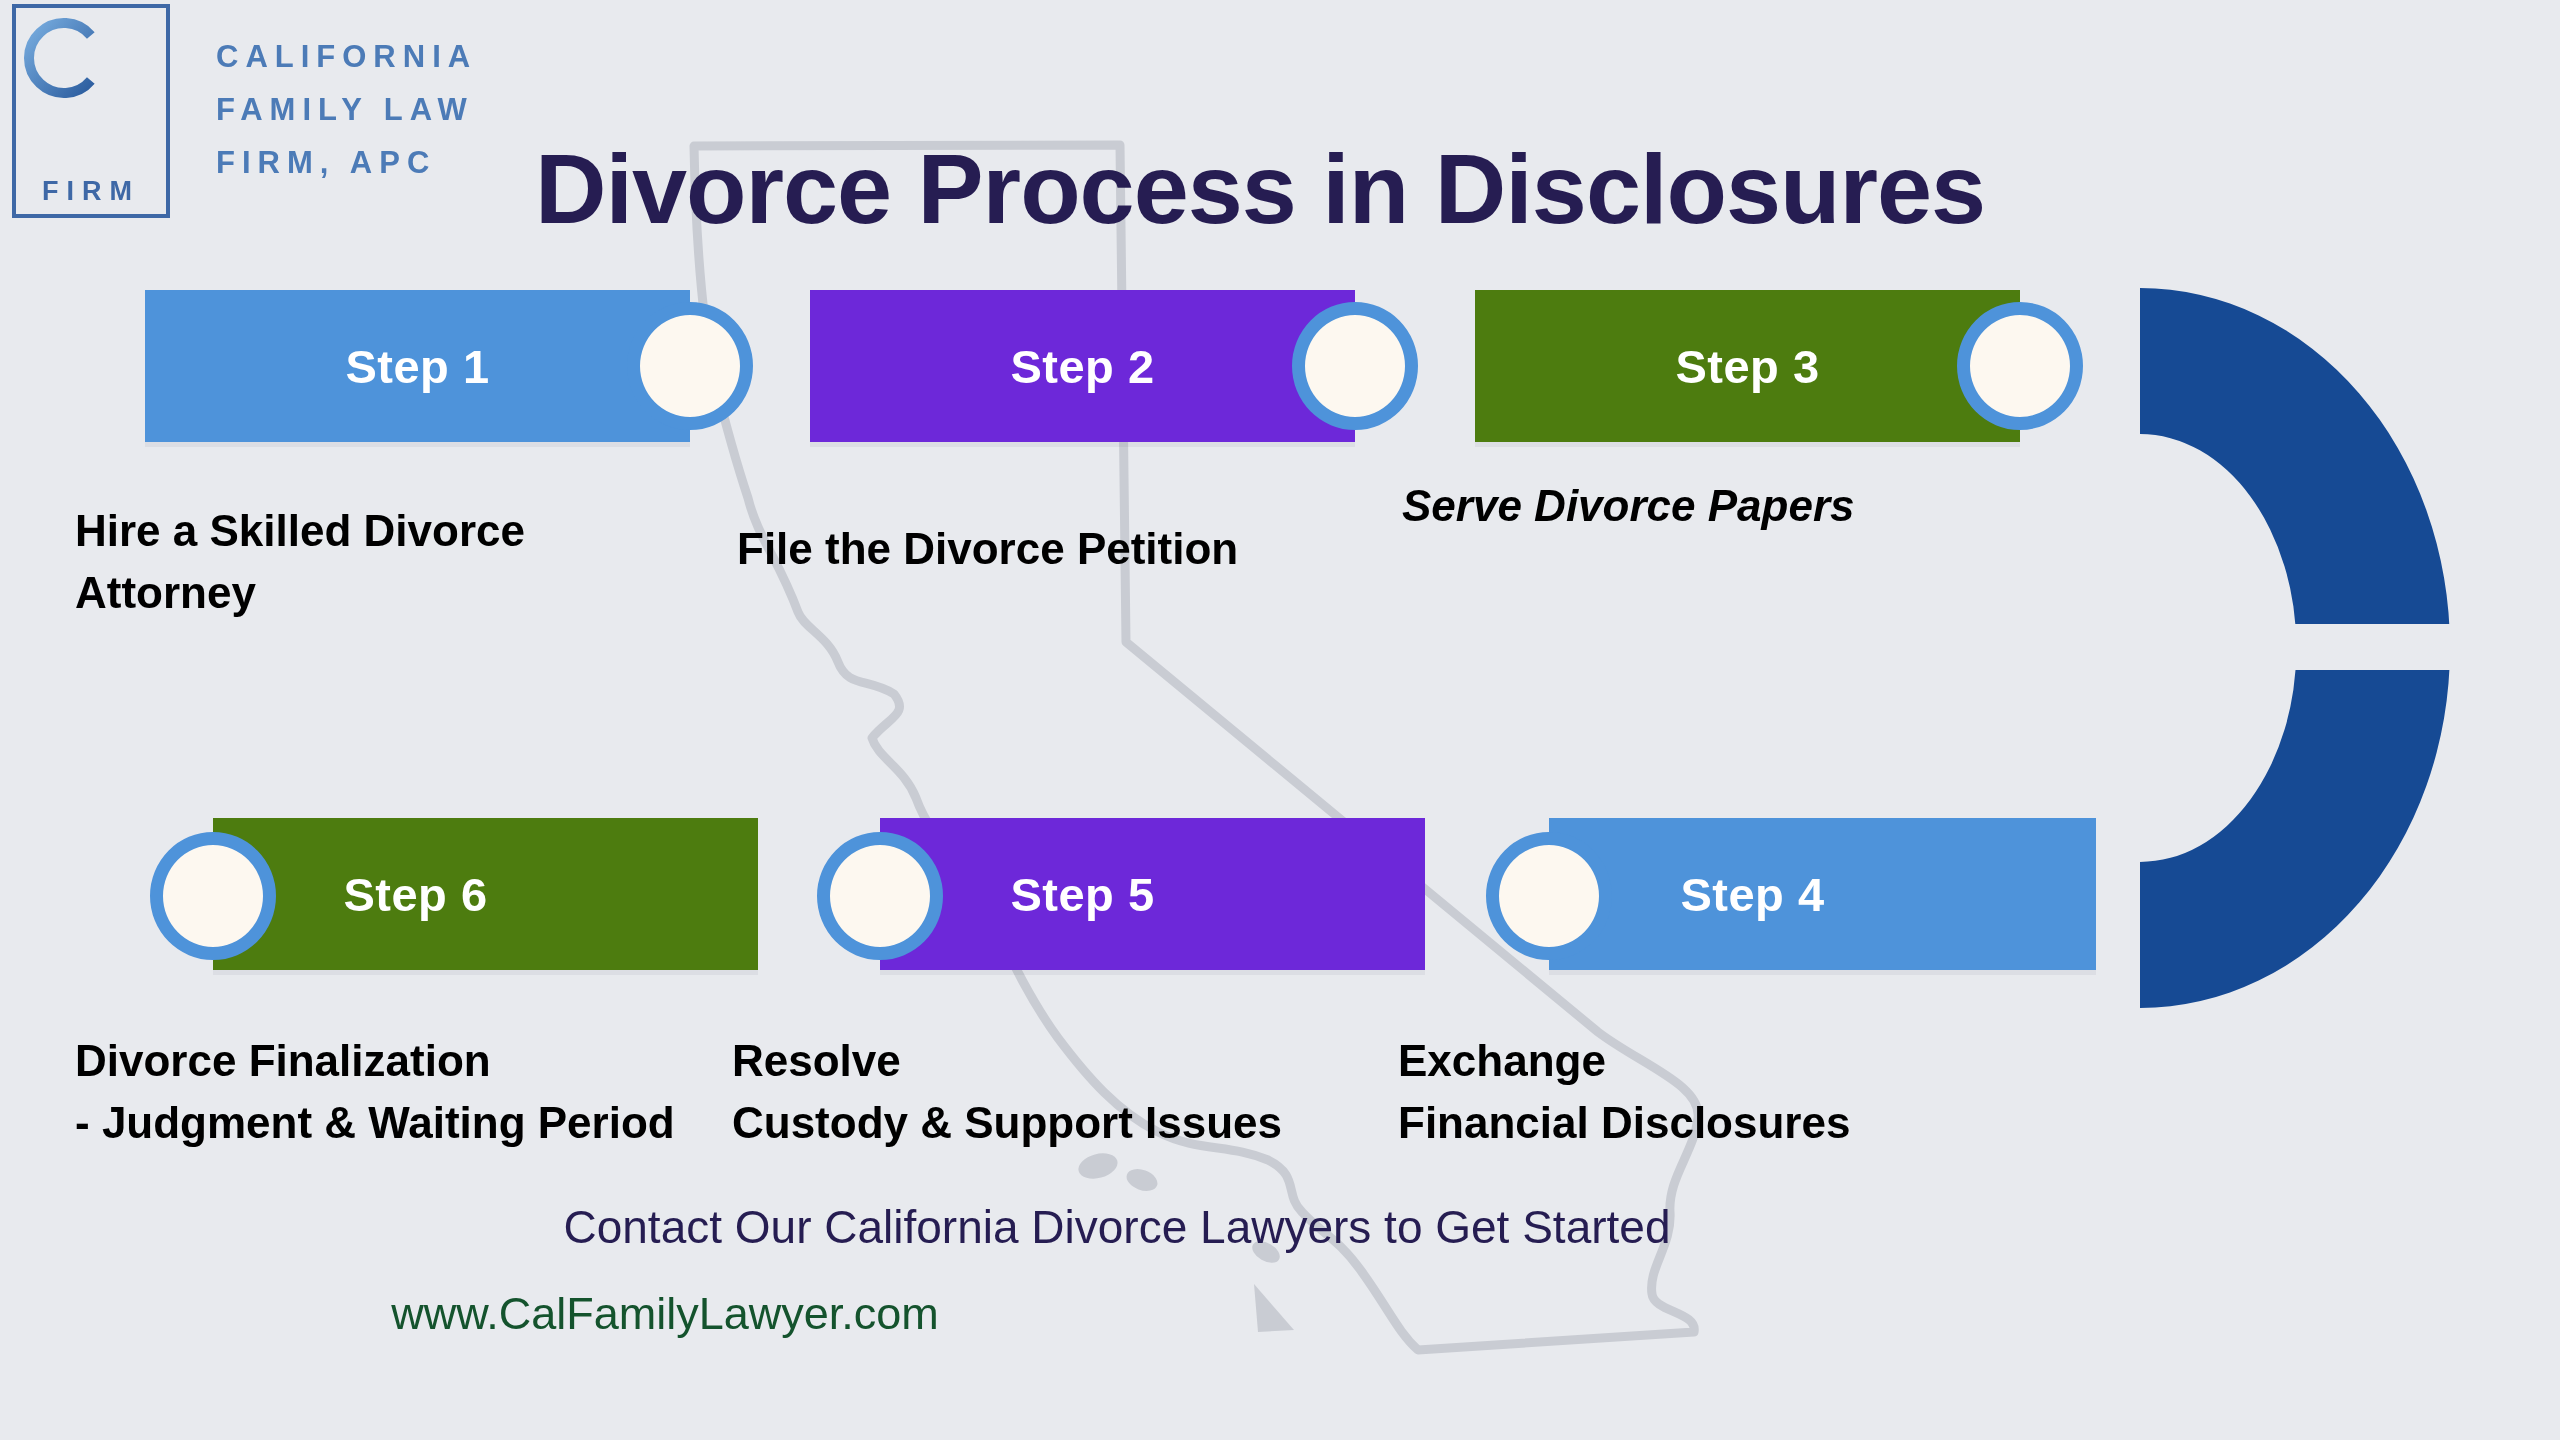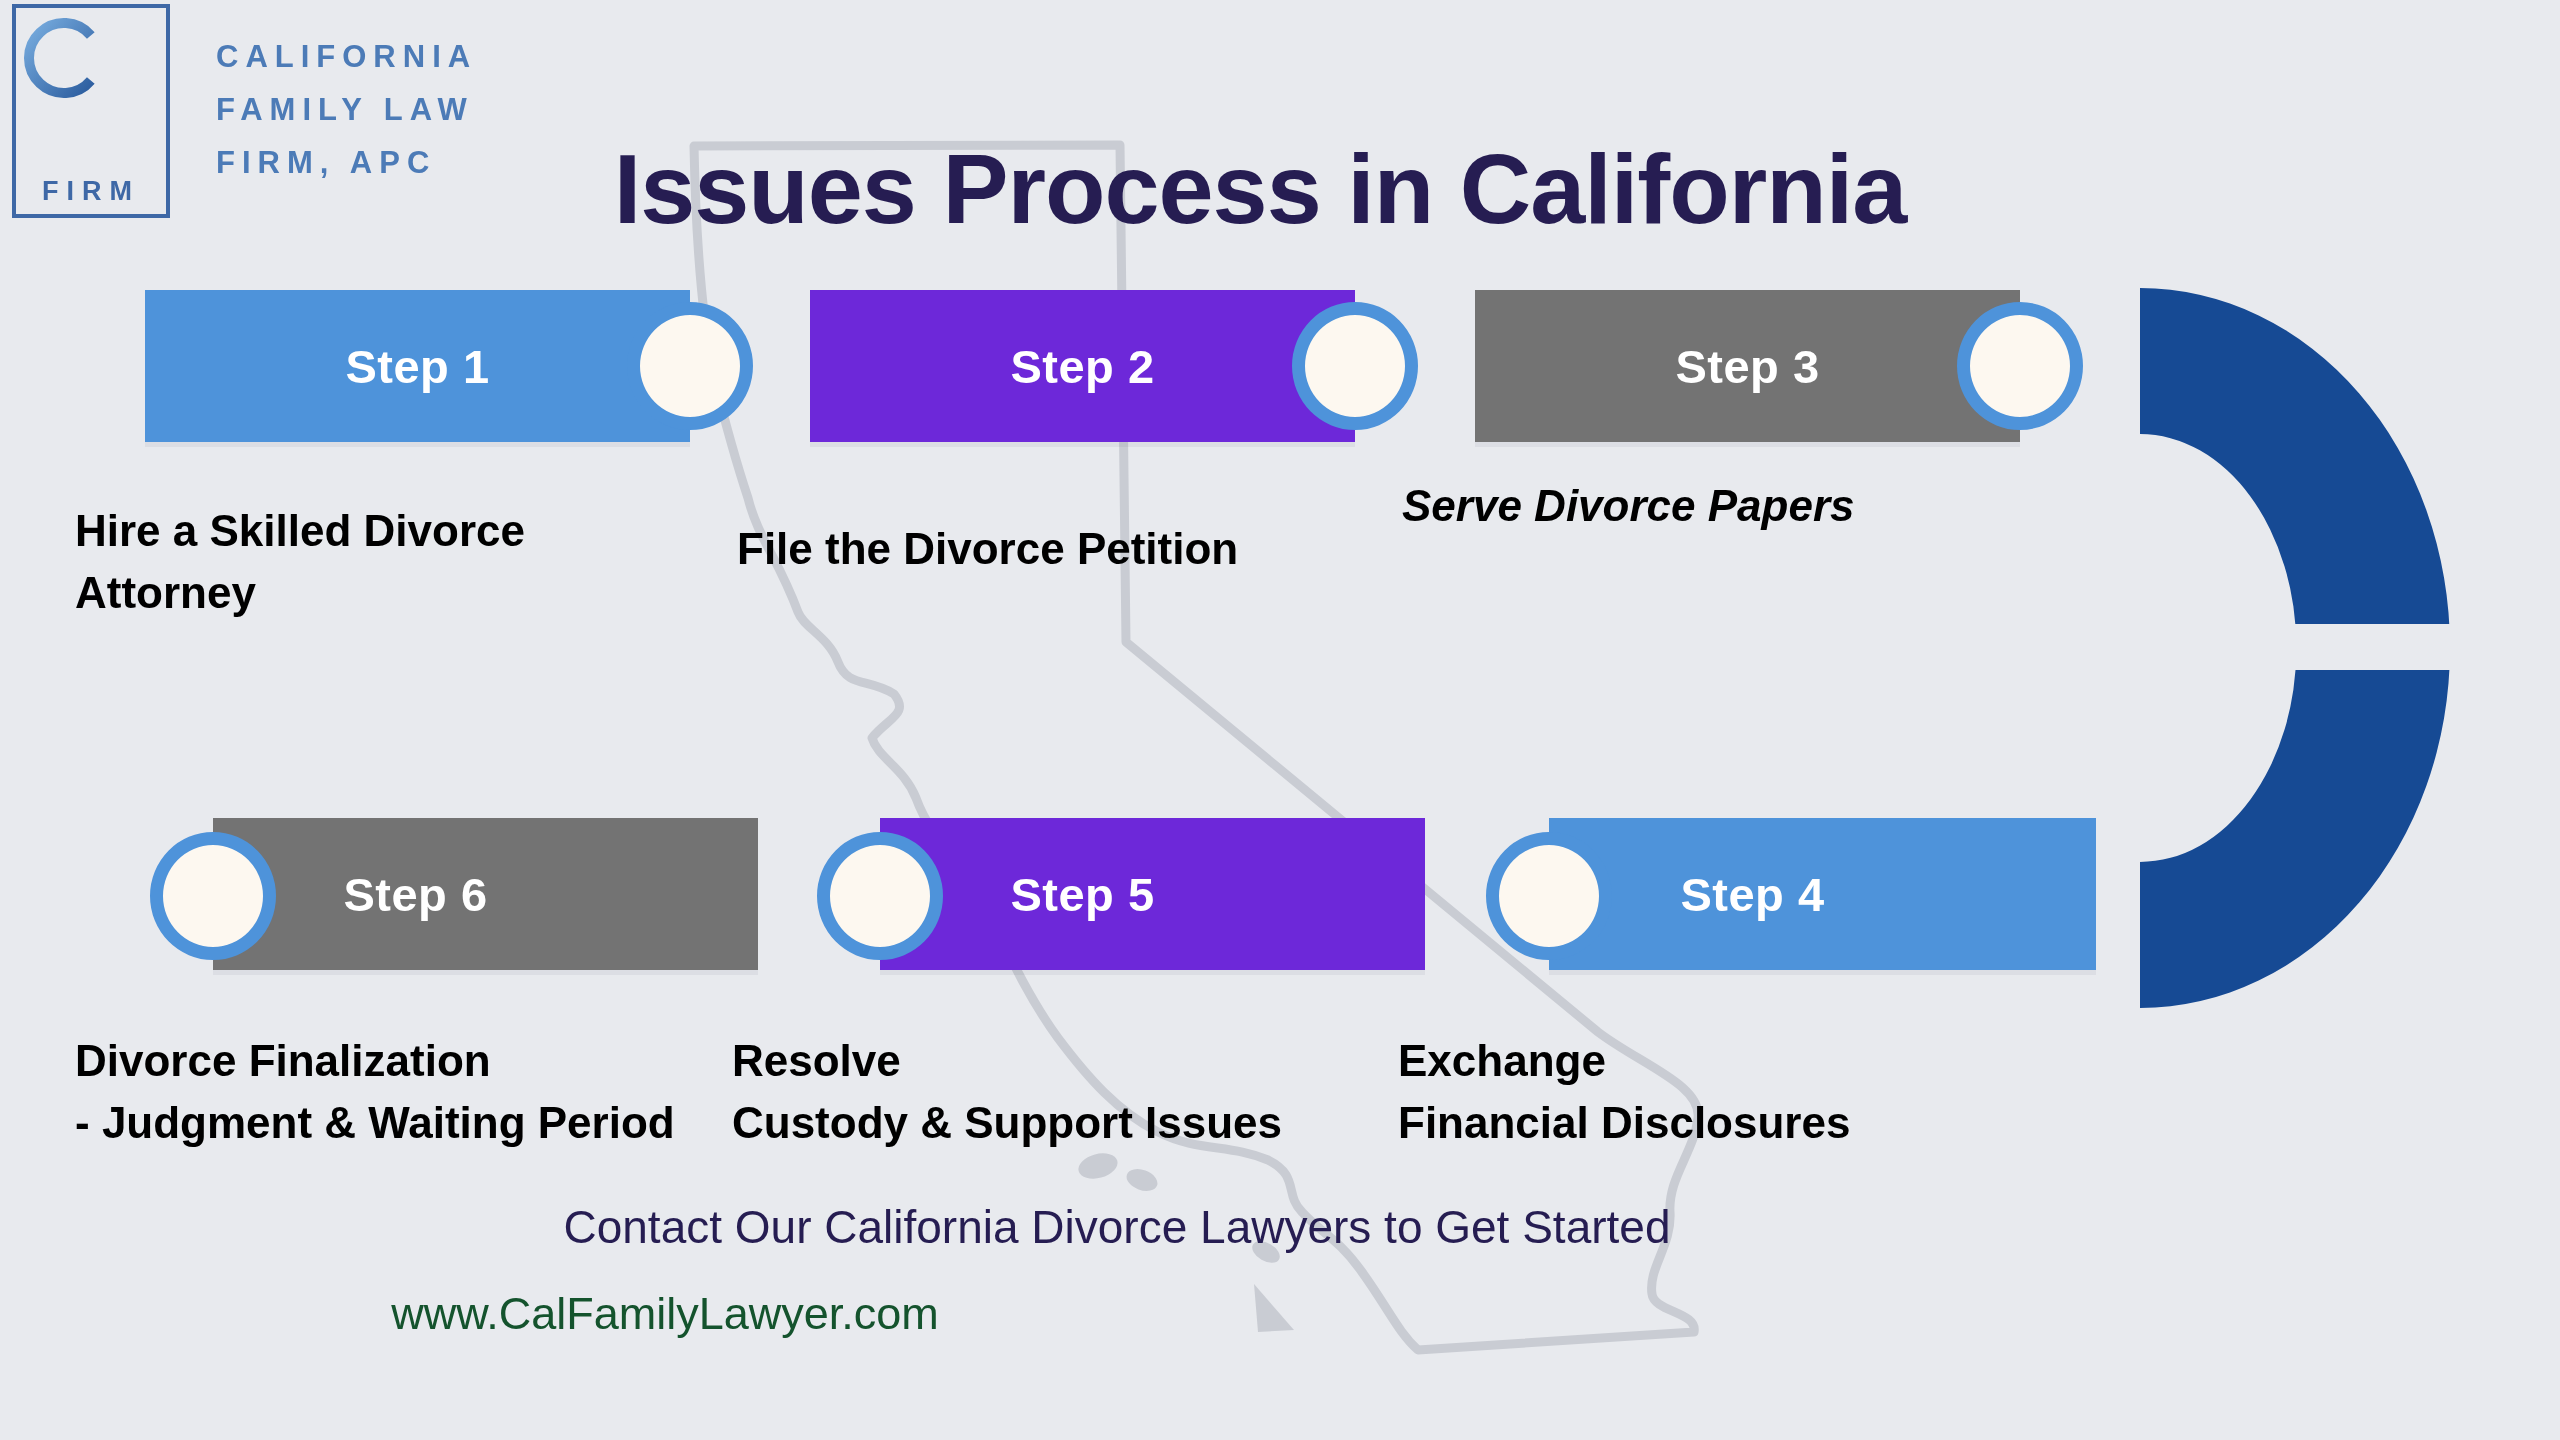--- a/index.html
+++ b/index.html
@@ -29,21 +29,21 @@
 
   
   .bar{
     position:absolute;height:152px;display:flex;align-items:center;justify-content:center;
     box-shadow:0 5px 0 rgba(40,40,60,0.06);
   }
   .bar .step-text{color:#ffffff;font-weight:bold;font-size:47px;letter-spacing:0.5px;}
   .row2 .step-text{margin-right:140px;}
   .c-blue{background:#4e93da;border-color:#4e93da;}
   .c-blue_light{background:#6d28d9;border-color:#5aa3e8;}
-  .c-bronze{background:#737373;border-color:#c08137;}
+  .c-bronze{background:#4d7c0f;border-color:#c08137;}
   .node{
     position:absolute;width:100px;height:102px;border-radius:50%;
     background:#fdf8f0;border:13px solid #4e93da;
   }
 
   
   .step-label{
     position:absolute;width:760px;color:#000000;
     font-weight:bold;font-size:44px;line-height:62px;white-space:pre-line;
   }
@@ -116,21 +116,21 @@
       <line x1="76" y1="146" x2="128" y2="146" stroke="url(#lg)" stroke-width="9"></line>
       <text x="75" y="192" text-anchor="middle" font-size="27" font-weight="bold" letter-spacing="8" fill="#3e68a6">FIRM</text>
     </svg>
   </div>
   <div class="firm-name">
     <div>CALIFORNIA</div>
     <div>FAMILY LAW</div>
     <div>FIRM, APC</div>
   </div>
 
-  <div class="page-title">Issues Process in California</div>
+  <div class="page-title">Divorce Process in Disclosures</div>
 
   <div class="bar c-blue" style="left:145px;top:290px;width:545px;">
     <span class="step-text">Step 1</span>
   </div>
   <div class="node c-blue" style="left:627px;top:302px;"></div>
 
   <div class="bar c-blue_light" style="left:810px;top:290px;width:545px;">
     <span class="step-text">Step 2</span>
   </div>
   <div class="node c-blue_light" style="left:1292px;top:302px;"></div>

